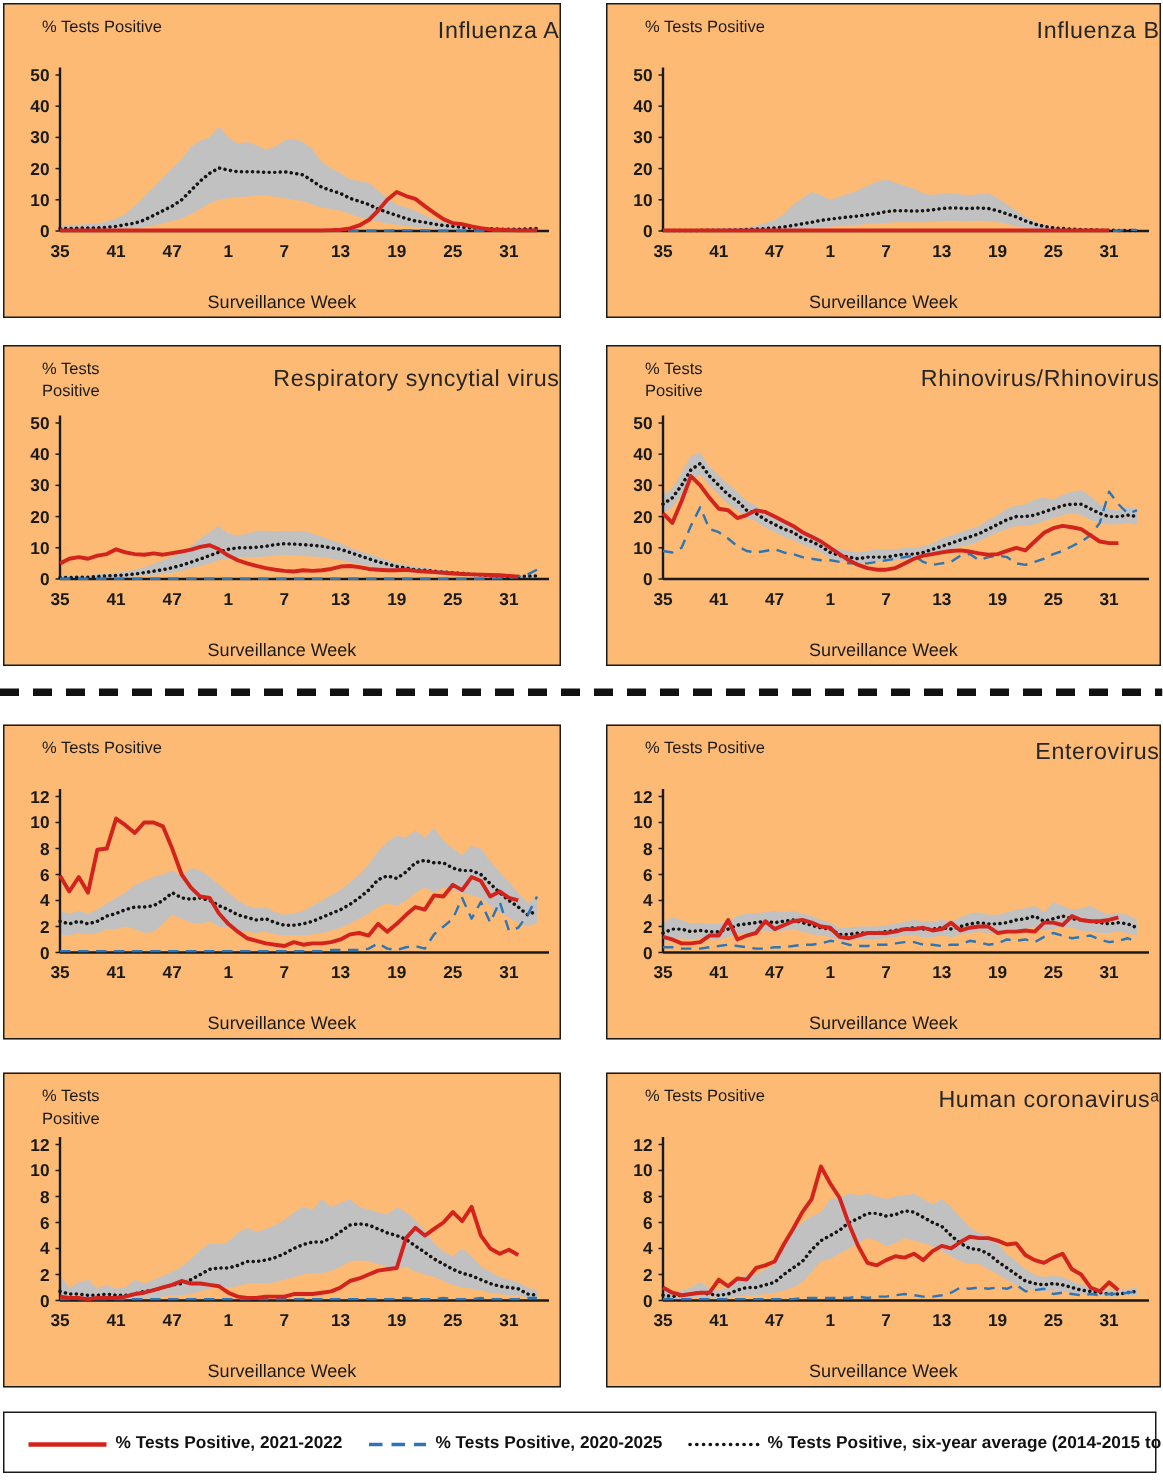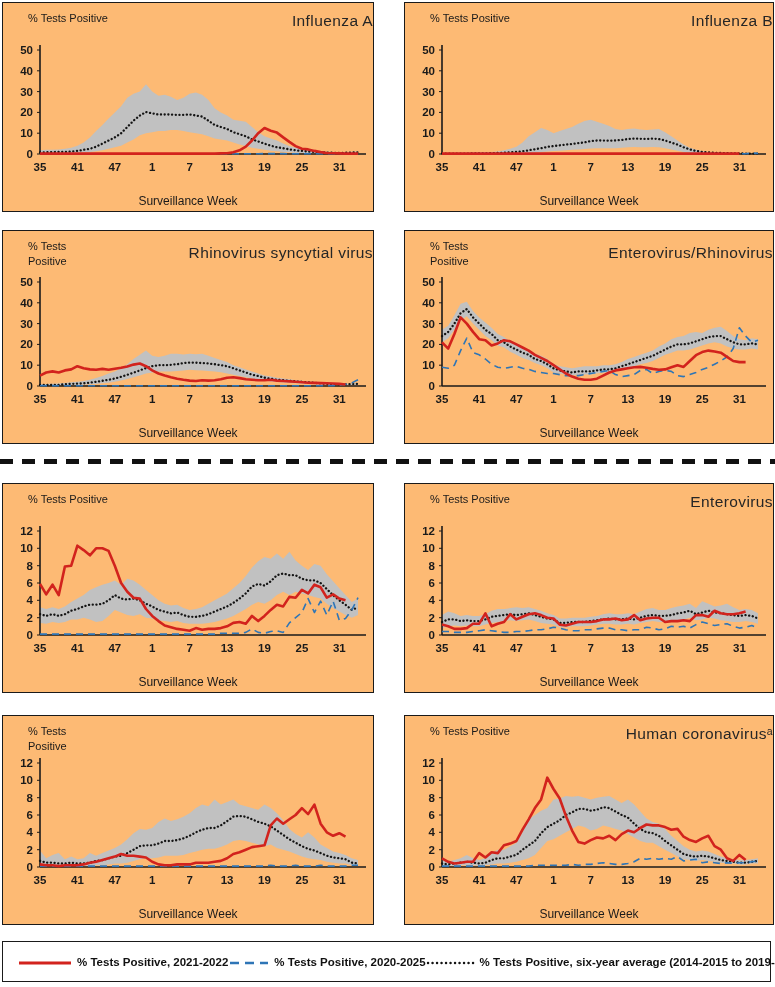--- a/index.html
+++ b/index.html
@@ -10,21 +10,21 @@
   .panel{position:absolute;border:1.5px solid #1a1a1a;background:#fdba74;box-sizing:border-box;}
   .ylab{position:absolute;top:8px;left:25px;font-size:11px;color:#1a1a1a;white-space:pre-line;line-height:1.35;}
   .ctitle{text-align:right;padding-top:9px;font-size:15.5px;color:#262626;letter-spacing:.4px;}
   .plot{position:absolute;left:1px;bottom:21px;}
   .xlab{position:absolute;bottom:3px;left:0;right:0;text-align:center;font-size:12px;color:#1a1a1a;}
   .tick{font:600 11.5px "Liberation Sans",sans-serif;fill:#1a1a1a;}
   .divider{position:absolute;left:0;top:459px;width:775px;height:5px;
     background:repeating-linear-gradient(90deg,#111 0 13px,transparent 13px 22px);}
   .legendbox{position:absolute;left:2px;top:941px;width:769px;height:41px;border:1.5px solid #1a1a1a;
     display:flex;align-items:center;justify-content:space-between;box-sizing:border-box;
-    padding:0 10px 0 14px;background:#fff;}
+    padding:0 10px 0 14px;background:#fff;gap:16px;}
   .litem{display:flex;align-items:center;gap:4px;white-space:nowrap;}
   .ltext{font-size:11.5px;font-weight:700;color:#111;}
 </style>
 </head>
 <body>
 
 <div>
 
   <div class="panel" style="left:2px;top:2px;width:372px;height:210px">
     <div class="ylab">% Tests Positive</div>
@@ -92,21 +92,21 @@
         <path d="M36.0 109.6L42.2 109.6L48.4 109.6L54.6 109.6L60.8 109.6L67.0 109.4L73.2 109.4L79.4 109.4L85.6 109.2L91.8 109.0L98.0 108.8L104.2 108.3L110.4 107.9L116.5 107.3L122.7 106.3L128.9 105.2L135.1 104.2L141.3 102.9L147.5 102.1L153.7 101.3L159.9 100.6L166.1 100.0L172.3 99.2L178.5 98.4L184.7 97.1L190.9 96.5L197.1 96.5L203.3 96.7L209.5 96.5L215.7 95.9L221.9 95.0L228.1 94.6L234.3 94.8L240.5 95.0L246.7 94.6L252.9 95.0L259.1 96.5L265.3 98.6L271.5 100.6L277.6 103.3L283.8 105.4L290.0 106.9L296.2 107.9L302.4 108.3L308.6 108.8L314.8 109.0L321.0 109.2L327.2 109.4L333.4 109.4L339.6 109.6L345.8 109.6L352.0 109.6" fill="none" stroke="#141414" stroke-width="2.3" stroke-dasharray="0.1,3.6" stroke-linecap="round" stroke-linejoin="round"></path>
         <path d="M36.0 109.8L42.2 109.8L48.4 109.8L54.6 109.8L60.8 109.8L67.0 109.8L73.2 109.8L79.4 109.8L85.6 109.8L91.8 109.8L98.0 109.8L104.2 109.8L110.4 109.8L116.5 109.8L122.7 109.8L128.9 109.8L135.1 109.8L141.3 109.8L147.5 109.8L153.7 109.8L159.9 109.8L166.1 109.8L172.3 109.8L178.5 109.8L184.7 109.8L190.9 109.8L197.1 109.8L203.3 109.8L209.5 109.8L215.7 109.8L221.9 109.8L228.1 109.8L234.3 109.8L240.5 109.8L246.7 109.8L252.9 109.8L259.1 109.8L265.3 109.8L271.5 109.8L277.6 109.8L283.8 109.8L290.0 109.8L296.2 109.8L302.4 109.8L308.6 109.8L314.8 109.8L321.0 109.8L327.2 109.8L333.4 109.8L339.6 109.8L345.8 109.0L352.0 109.4" fill="none" stroke="#2e75b6" stroke-width="1.6" stroke-dasharray="7,5" stroke-linecap="butt" stroke-linejoin="round"></path>
         <path d="M36.0 109.6L42.2 109.6L48.4 109.6L54.6 109.6L60.8 109.6L67.0 109.6L73.2 109.6L79.4 109.6L85.6 109.6L91.8 109.6L98.0 109.6L104.2 109.6L110.4 109.6L116.5 109.6L122.7 109.6L128.9 109.6L135.1 109.6L141.3 109.6L147.5 109.6L153.7 109.6L159.9 109.6L166.1 109.6L172.3 109.6L178.5 109.6L184.7 109.6L190.9 109.6L197.1 109.6L203.3 109.6L209.5 109.6L215.7 109.6L221.9 109.6L228.1 109.6L234.3 109.6L240.5 109.6L246.7 109.6L252.9 109.6L259.1 109.6L265.3 109.6L271.5 109.6L277.6 109.6L283.8 109.6L290.0 109.6L296.2 109.6L302.4 109.6L308.6 109.6L314.8 109.6L321.0 109.6L327.2 109.6L333.4 109.6" fill="none" stroke="#d2231d" stroke-width="2.6" stroke-linecap="butt" stroke-linejoin="round"></path>
       </svg>
     <div class="xlab">Surveillance Week</div>
   </div>
 
   <div class="panel" style="left:2px;top:230px;width:372px;height:214px">
     <div class="ylab">% Tests
 Positive</div>
-    <div class="ctitle" style="padding-top:13px">Rhinovirus syncytial virus</div>
+    <div class="ctitle" style="padding-top:13px">Respiratory syncytial virus</div>
     <svg class="plot" width="368" height="146">
         <polygon points="36.0,107.9 42.2,107.9 48.5,107.7 54.7,107.5 60.9,106.9 67.2,106.3 73.4,105.8 79.6,105.0 85.9,103.8 92.1,102.1 98.4,100.0 104.6,97.5 110.8,95.4 117.1,92.3 123.3,88.2 129.5,83.0 135.8,78.8 142.0,74.6 148.2,79.8 154.5,80.9 160.7,79.8 166.9,77.8 173.2,77.8 179.4,78.4 185.6,77.8 191.9,78.2 198.1,77.8 204.4,79.8 210.6,81.9 216.8,84.0 223.1,86.1 229.3,89.2 235.5,91.3 241.8,93.4 248.0,95.4 254.2,97.5 260.5,99.6 266.7,100.6 272.9,101.7 279.2,102.5 285.4,103.3 291.6,104.2 297.9,104.8 304.1,105.4 310.4,106.3 316.6,106.7 322.8,107.3 329.1,107.5 335.3,107.7 341.5,107.7 347.8,107.5 354.0,107.1 354.0,108.8 347.8,109.0 341.5,109.0 335.3,109.0 329.1,109.0 322.8,108.8 316.6,108.5 310.4,108.3 304.1,107.9 297.9,107.7 291.6,107.3 285.4,106.9 279.2,106.5 272.9,106.0 266.7,105.4 260.5,104.6 254.2,103.8 248.0,102.5 241.8,101.3 235.5,100.0 229.3,98.8 223.1,97.5 216.8,96.3 210.6,95.4 204.4,95.0 198.1,94.6 191.9,94.2 185.6,93.8 179.4,94.4 173.2,95.0 166.9,95.4 160.7,95.4 154.5,95.4 148.2,96.5 142.0,97.5 135.8,99.6 129.5,101.3 123.3,102.9 117.1,104.6 110.8,105.8 104.6,106.7 98.4,107.3 92.1,107.9 85.9,108.3 79.6,108.8 73.4,109.0 67.2,109.2 60.9,109.2 54.7,109.4 48.5,109.4 42.2,109.6 36.0,109.6" fill="#c1c1c1"></polygon>
         <line x1="36" y1="1" x2="36" y2="110" stroke="#1a1a1a" stroke-width="1.6"></line>
         <line x1="36" y1="110" x2="362" y2="110" stroke="#1a1a1a" stroke-width="1.6"></line>
         <line x1="33" y1="110.0" x2="36" y2="110.0" stroke="#1a1a1a" stroke-width="1"></line>
         <text class="tick" x="29" y="114.0" text-anchor="end">0</text>
         <line x1="33" y1="89.2" x2="36" y2="89.2" stroke="#1a1a1a" stroke-width="1"></line>
         <text class="tick" x="29" y="93.2" text-anchor="end">10</text>
         <line x1="33" y1="68.4" x2="36" y2="68.4" stroke="#1a1a1a" stroke-width="1"></line>
         <text class="tick" x="29" y="72.4" text-anchor="end">20</text>
@@ -128,21 +128,21 @@
         <path d="M36.0 109.0L42.2 109.0L48.5 108.8L54.7 108.8L60.9 108.3L67.2 107.9L73.4 107.7L79.6 107.3L85.9 106.7L92.1 105.8L98.4 104.8L104.6 103.8L110.8 102.5L117.1 100.8L123.3 98.8L129.5 96.7L135.8 94.4L142.0 92.1L148.2 90.2L154.5 89.2L160.7 89.2L166.9 88.8L173.2 88.2L179.4 87.1L185.6 86.5L191.9 86.7L198.1 87.1L204.4 87.5L210.6 88.2L216.8 89.2L223.1 90.2L229.3 92.3L235.5 94.4L241.8 96.5L248.0 98.6L254.2 100.0L260.5 101.7L266.7 102.7L272.9 103.8L279.2 104.2L285.4 104.8L291.6 105.4L297.9 105.8L304.1 106.3L310.4 106.9L316.6 107.3L322.8 107.9L329.1 108.1L335.3 108.3L341.5 108.3L347.8 108.1L354.0 107.9" fill="none" stroke="#141414" stroke-width="2.3" stroke-dasharray="0.1,3.6" stroke-linecap="round" stroke-linejoin="round"></path>
         <path d="M36.0 109.8L42.2 109.8L48.5 109.8L54.7 109.8L60.9 109.8L67.2 109.8L73.4 109.8L79.6 109.8L85.9 109.8L92.1 109.8L98.4 109.8L104.6 109.8L110.8 109.8L117.1 109.8L123.3 109.8L129.5 109.8L135.8 109.8L142.0 109.8L148.2 109.8L154.5 109.8L160.7 109.8L166.9 109.8L173.2 109.8L179.4 109.8L185.6 109.8L191.9 109.8L198.1 109.8L204.4 109.8L210.6 109.8L216.8 109.8L223.1 109.8L229.3 109.8L235.5 109.8L241.8 109.8L248.0 109.8L254.2 109.8L260.5 109.8L266.7 109.8L272.9 109.8L279.2 109.8L285.4 109.8L291.6 109.8L297.9 109.8L304.1 109.8L310.4 109.8L316.6 109.8L322.8 109.8L329.1 109.6L335.3 109.4L341.5 108.3L347.8 106.9L354.0 103.8" fill="none" stroke="#2e75b6" stroke-width="1.6" stroke-dasharray="7,5" stroke-linecap="butt" stroke-linejoin="round"></path>
         <path d="M36.0 99.6L42.2 96.5L48.5 95.4L54.7 96.5L60.9 94.4L67.2 93.4L73.4 90.2L79.6 92.3L85.9 93.4L92.1 93.8L98.4 92.9L104.6 93.8L110.8 92.7L117.1 91.7L123.3 90.4L129.5 88.6L135.8 87.5L142.0 90.2L148.2 94.4L154.5 97.5L160.7 99.6L166.9 101.3L173.2 102.7L179.4 103.8L185.6 104.6L191.9 105.0L198.1 104.2L204.4 104.6L210.6 104.2L216.8 103.3L223.1 101.7L229.3 101.3L235.5 102.1L241.8 103.3L248.0 103.8L254.2 104.2L260.5 104.2L266.7 103.8L272.9 104.6L279.2 105.0L285.4 105.4L291.6 105.8L297.9 106.3L304.1 106.7L310.4 106.9L316.6 107.1L322.8 107.3L329.1 107.5L335.3 107.9L341.5 108.5" fill="none" stroke="#d2231d" stroke-width="2.6" stroke-linecap="butt" stroke-linejoin="round"></path>
       </svg>
     <div class="xlab">Surveillance Week</div>
   </div>
 
   <div class="panel" style="left:404px;top:230px;width:370px;height:214px">
     <div class="ylab">% Tests
 Positive</div>
-    <div class="ctitle" style="padding-top:13px">Enterovirus/Rhinovirus</div>
+    <div class="ctitle" style="padding-top:13px">Rhinovirus/Rhinovirus</div>
     <svg class="plot" width="366" height="146">
         <polygon points="36.0,53.8 42.2,49.7 48.4,39.3 54.6,27.8 60.8,25.8 67.0,35.1 73.2,41.4 79.4,46.6 85.6,51.8 91.8,58.0 98.0,61.1 104.2,65.3 110.4,68.4 116.5,71.5 122.7,73.6 128.9,77.8 135.1,79.8 141.3,83.0 147.5,88.2 153.7,90.2 159.9,91.3 166.1,92.3 172.3,91.3 178.5,90.2 184.7,90.2 190.9,90.2 197.1,89.2 203.3,89.2 209.5,88.2 215.7,86.1 221.9,83.0 228.1,80.9 234.3,78.8 240.5,76.7 246.7,74.6 252.9,70.5 259.1,67.4 265.3,63.2 271.5,61.1 277.6,60.1 283.8,57.0 290.0,55.9 296.2,57.0 302.4,53.8 308.6,51.8 314.8,50.7 321.0,54.9 327.2,60.1 333.4,63.2 339.6,64.2 345.8,62.2 352.0,63.2 352.0,73.6 345.8,72.6 339.6,73.6 333.4,73.6 327.2,72.6 321.0,70.5 314.8,67.4 308.6,66.3 302.4,67.4 296.2,69.4 290.0,71.5 283.8,73.6 277.6,74.6 271.5,74.6 265.3,76.7 259.1,78.8 252.9,81.9 246.7,85.0 240.5,87.1 234.3,88.2 228.1,90.2 221.9,92.3 215.7,94.4 209.5,95.4 203.3,96.5 197.1,96.5 190.9,97.5 184.7,98.6 178.5,98.6 172.3,98.6 166.1,99.6 159.9,98.6 153.7,97.5 147.5,96.5 141.3,92.3 135.1,89.2 128.9,87.1 122.7,84.0 116.5,81.9 110.4,78.8 104.2,75.7 98.0,71.5 91.8,69.4 85.6,64.2 79.4,60.1 73.2,53.8 67.0,47.6 60.8,40.3 54.6,44.5 48.4,53.8 42.2,62.2 36.0,66.3" fill="#c1c1c1"></polygon>
         <line x1="36" y1="1" x2="36" y2="110" stroke="#1a1a1a" stroke-width="1.6"></line>
         <line x1="36" y1="110" x2="360" y2="110" stroke="#1a1a1a" stroke-width="1.6"></line>
         <line x1="33" y1="110.0" x2="36" y2="110.0" stroke="#1a1a1a" stroke-width="1"></line>
         <text class="tick" x="29" y="114.0" text-anchor="end">0</text>
         <line x1="33" y1="89.2" x2="36" y2="89.2" stroke="#1a1a1a" stroke-width="1"></line>
         <text class="tick" x="29" y="93.2" text-anchor="end">10</text>
         <line x1="33" y1="68.4" x2="36" y2="68.4" stroke="#1a1a1a" stroke-width="1"></line>
         <text class="tick" x="29" y="72.4" text-anchor="end">20</text>

